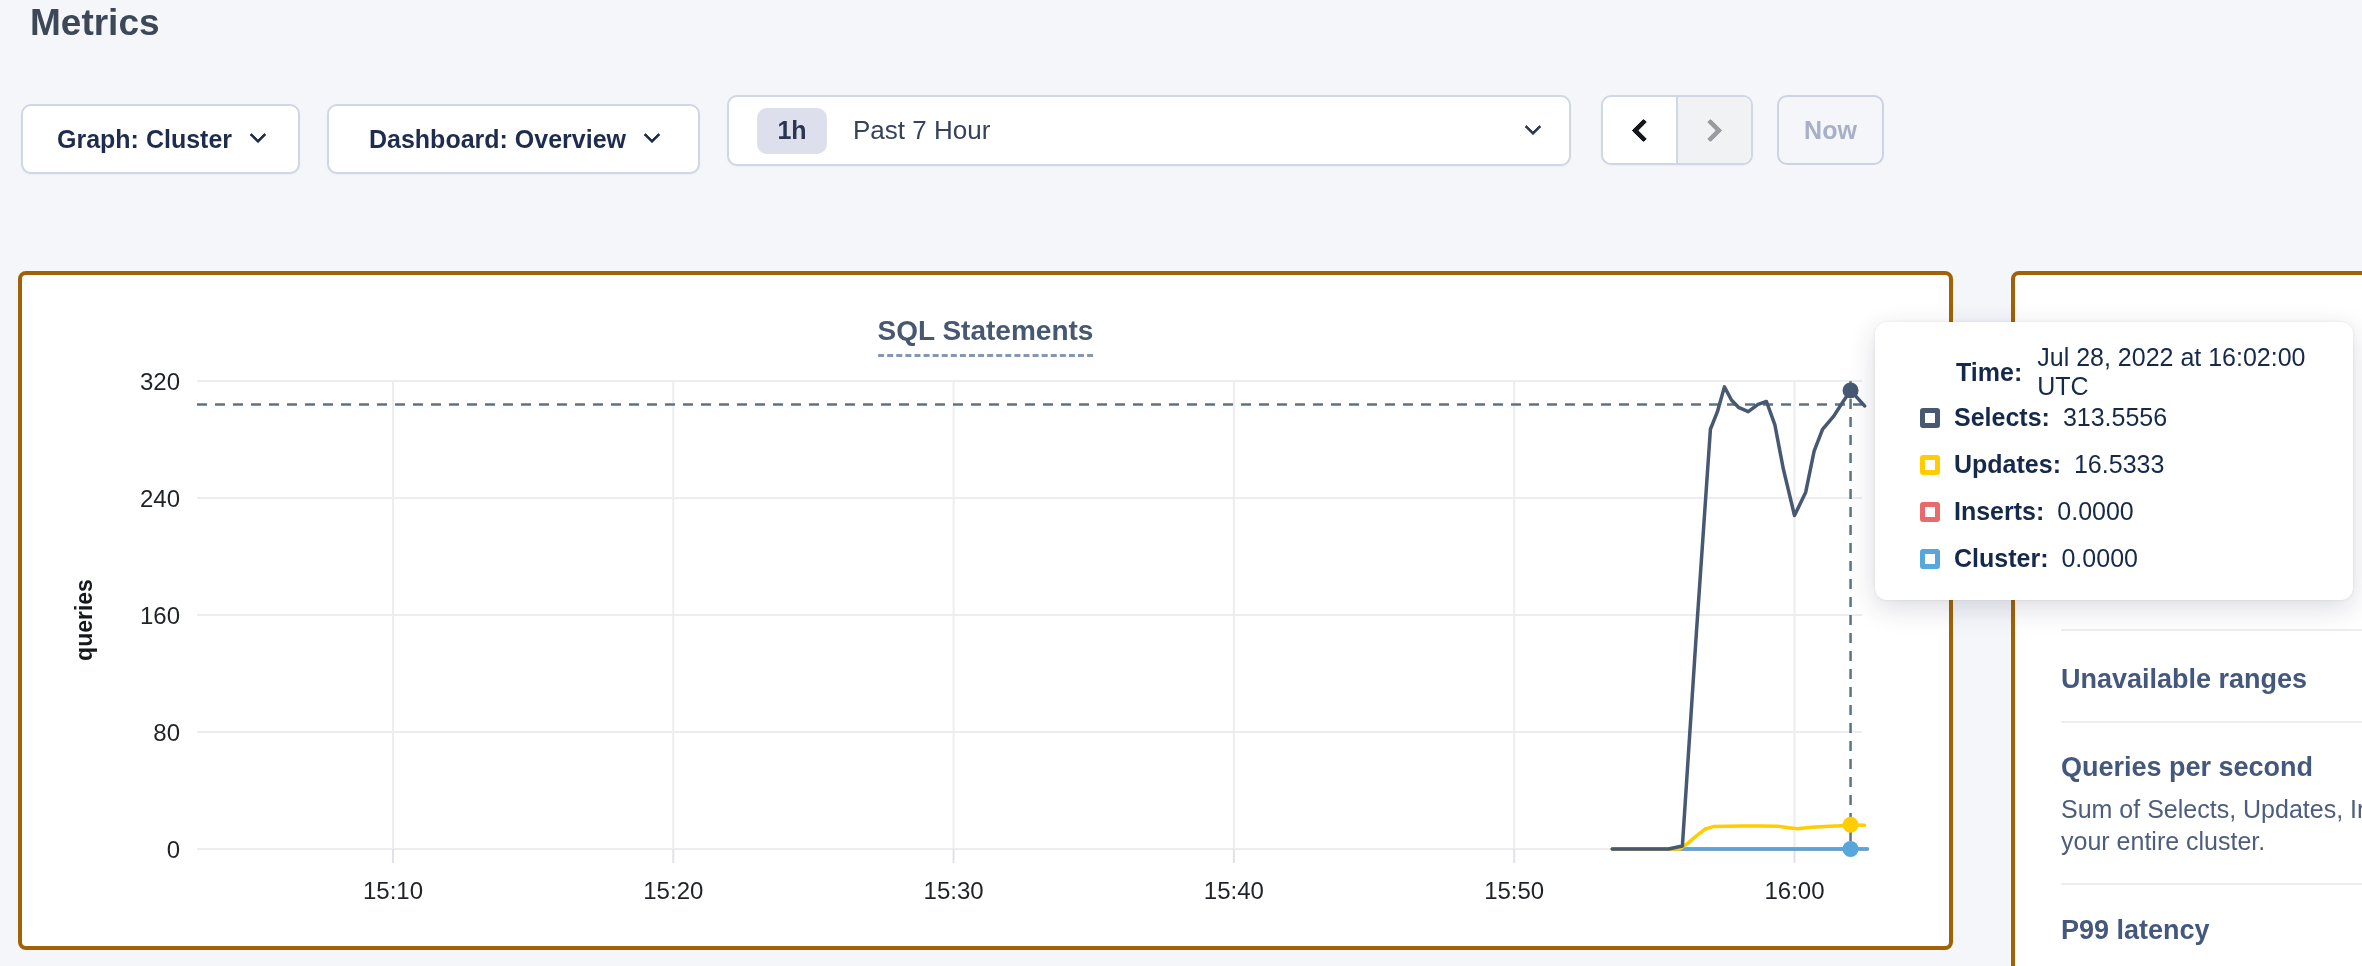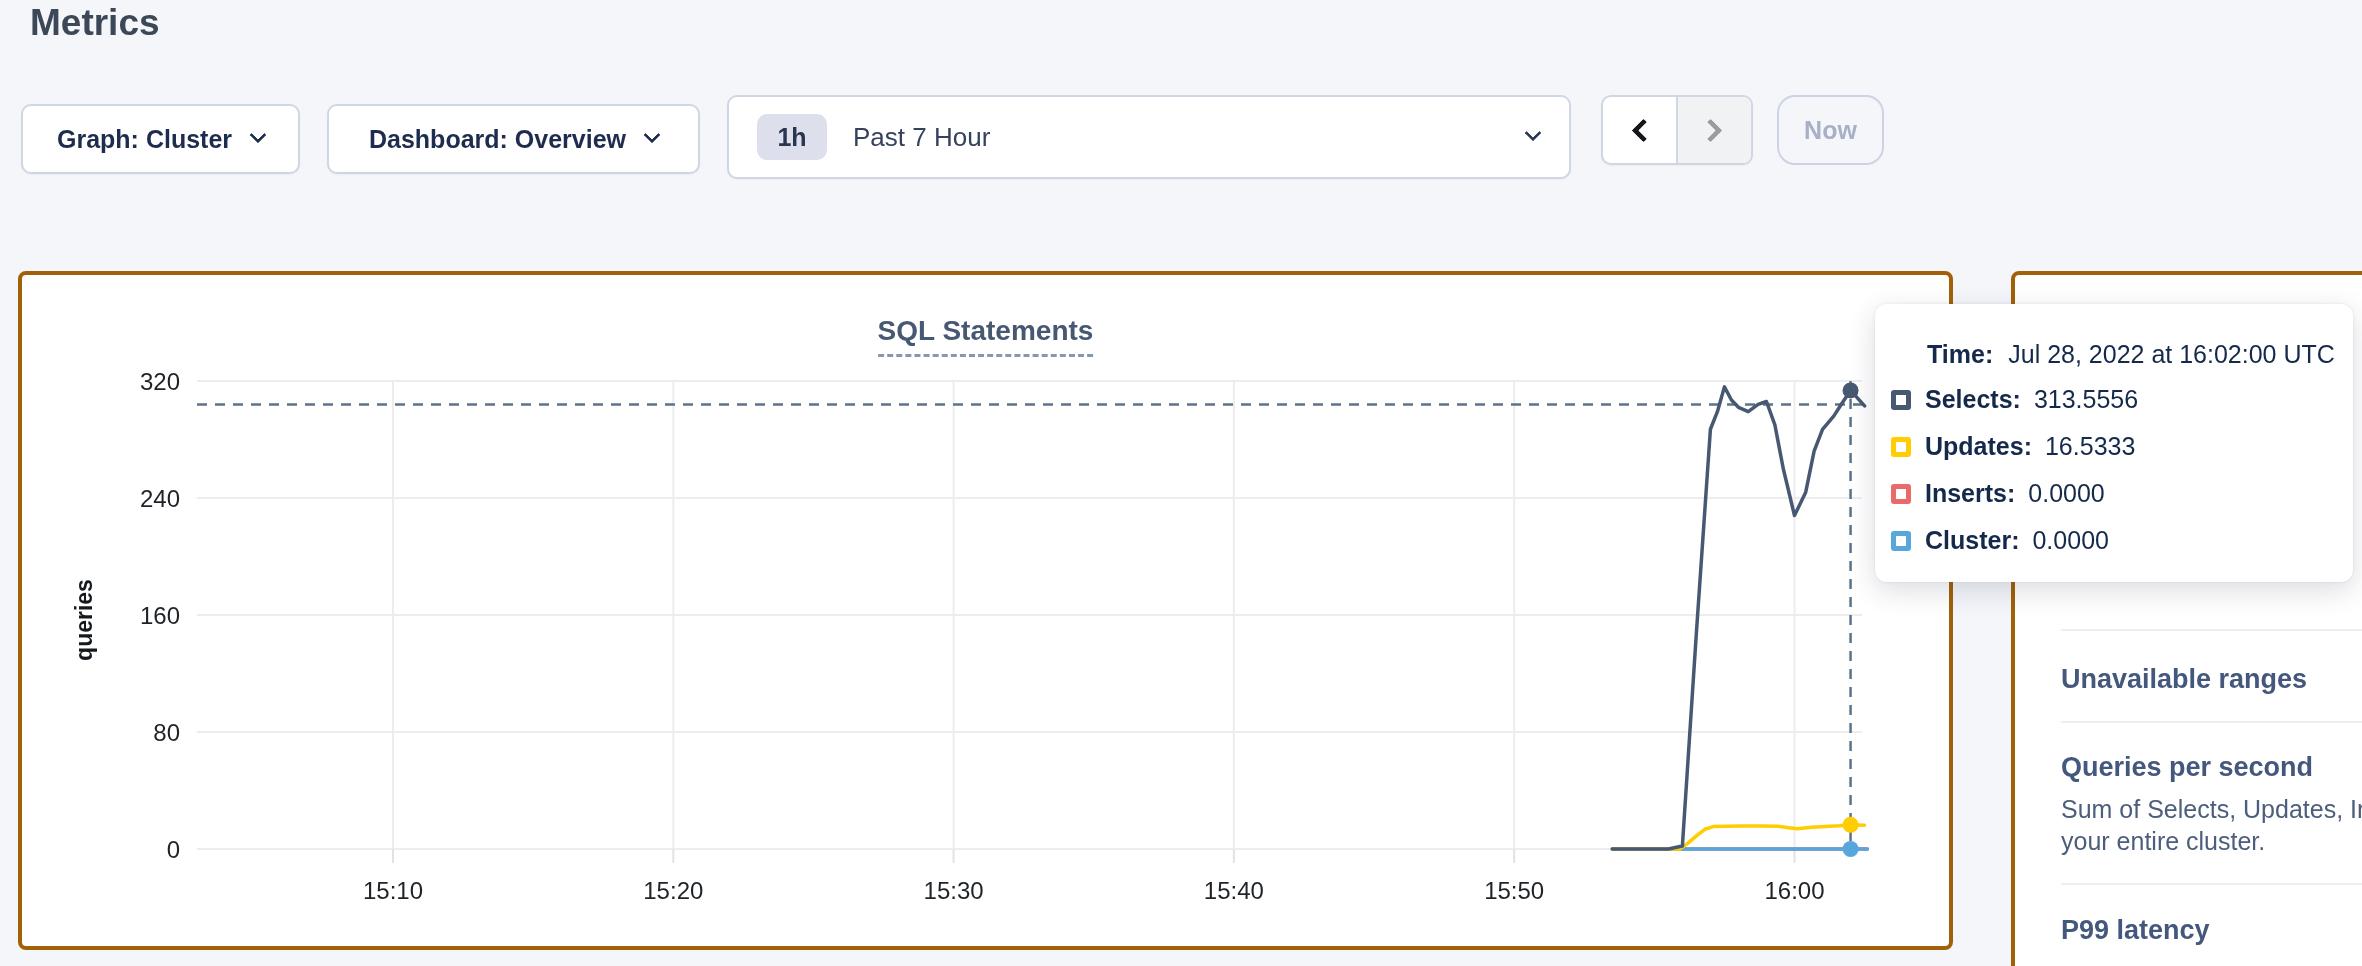--- a/index.html
+++ b/index.html
@@ -23,21 +23,21 @@
     box-shadow:0 1px 2px rgba(20,30,60,.04); cursor:pointer;
   }
   #btn-graph { left:21px; width:279px; }
   #btn-dashboard { left:327px; width:373px; }
   .chev {
     display:inline-block; width:12px; height:12px;
     border-right:3px solid currentColor; border-bottom:3px solid currentColor;
     border-radius:1px; transform:rotate(45deg); margin-top:-8px;
   }
   #time-selector {
-    position:absolute; left:727px; top:95px; width:844px; height:84px;
+    position:absolute; left:727px; top:95px; width:844px; height:71px;
     background:#fff; border:2px solid #cfd6e4; border-radius:10px;
     display:flex; align-items:center; padding:0 30px 0 28px; gap:26px;
     cursor:pointer; box-shadow:0 1px 2px rgba(20,30,60,.04);
   }
   .time-badge {
     width:70px; height:46px; background:#dde0ec; border-radius:10px;
     display:flex; align-items:center; justify-content:center;
     font-size:25px; font-weight:700; color:#2a3550;
   }
   .time-label { font-size:26px; font-weight:500; color:#36415c; flex:1; }
@@ -52,44 +52,44 @@
   .pager-next { background:#f1f2f3; border-left:2px solid #cfd6e4; color:#9b9ca2; cursor:default; }
   .big-chev {
     display:inline-block; width:17px; height:17px;
     border-right:5px solid currentColor; border-bottom:5px solid currentColor;
     border-radius:2px;
   }
   .big-chev.left  { transform:rotate(135deg); margin-left:8px; }
   .big-chev.right { transform:rotate(-45deg); margin-right:8px; }
   #now-btn {
     position:absolute; left:1777px; top:95px; width:107px; height:70px;
-    border:2px solid #ccd3e3; border-radius:18px; background:transparent;
+    border:2px solid #ccd3e3; border-radius:10px; background:transparent;
     display:flex; align-items:center; justify-content:center;
     font-size:25px; font-weight:600; color:#a8b0c6; cursor:default;
   }
   
   .card {
     position:absolute; background:#fff;
     border:4px solid #a16207; border-radius:8px;
   }
   #chart-card { left:18px; top:271px; width:1935px; height:679px; }
   #side-card  { left:2011px; top:271px; width:420px; height:750px; }
   .chart-title {
     position:absolute; left:50%; top:40px; transform:translateX(-50%);
     font-size:28px; font-weight:700; color:#475872;
     border-bottom:3px dashed #8598b0; padding-bottom:7px; white-space:nowrap;
   }
   #plot { position:absolute; left:0; top:0; }
   #plot text { font-family:"Liberation Sans", sans-serif; }
   
   #tooltip {
-    position:absolute; left:1875px; top:304px; width:478px; height:278px;
+    position:absolute; left:1875px; top:322px; width:478px; height:278px;
     background:#fff; border-radius:12px; z-index:20;
     box-shadow:0 8px 28px rgba(30,40,70,.16), 0 0 3px rgba(30,40,70,.10);
-    padding:28px 0 0 16px; color:#15294b;
+    padding:28px 0 0 45px; color:#15294b;
   }
   .tt-time { margin-left:36px; height:44px; display:flex; align-items:center; font-size:25px; }
   .tt-time b { font-weight:700; margin-right:15px; }
   .tt-row { height:47px; display:flex; align-items:center; font-size:25px; }
   .swatch {
     width:20px; height:20px; border:5px solid #000; border-radius:3px;
     background:#fff; margin-right:14px; flex:none;
   }
   .tt-label { font-weight:700; }
   .tt-value { margin-left:13px; }

